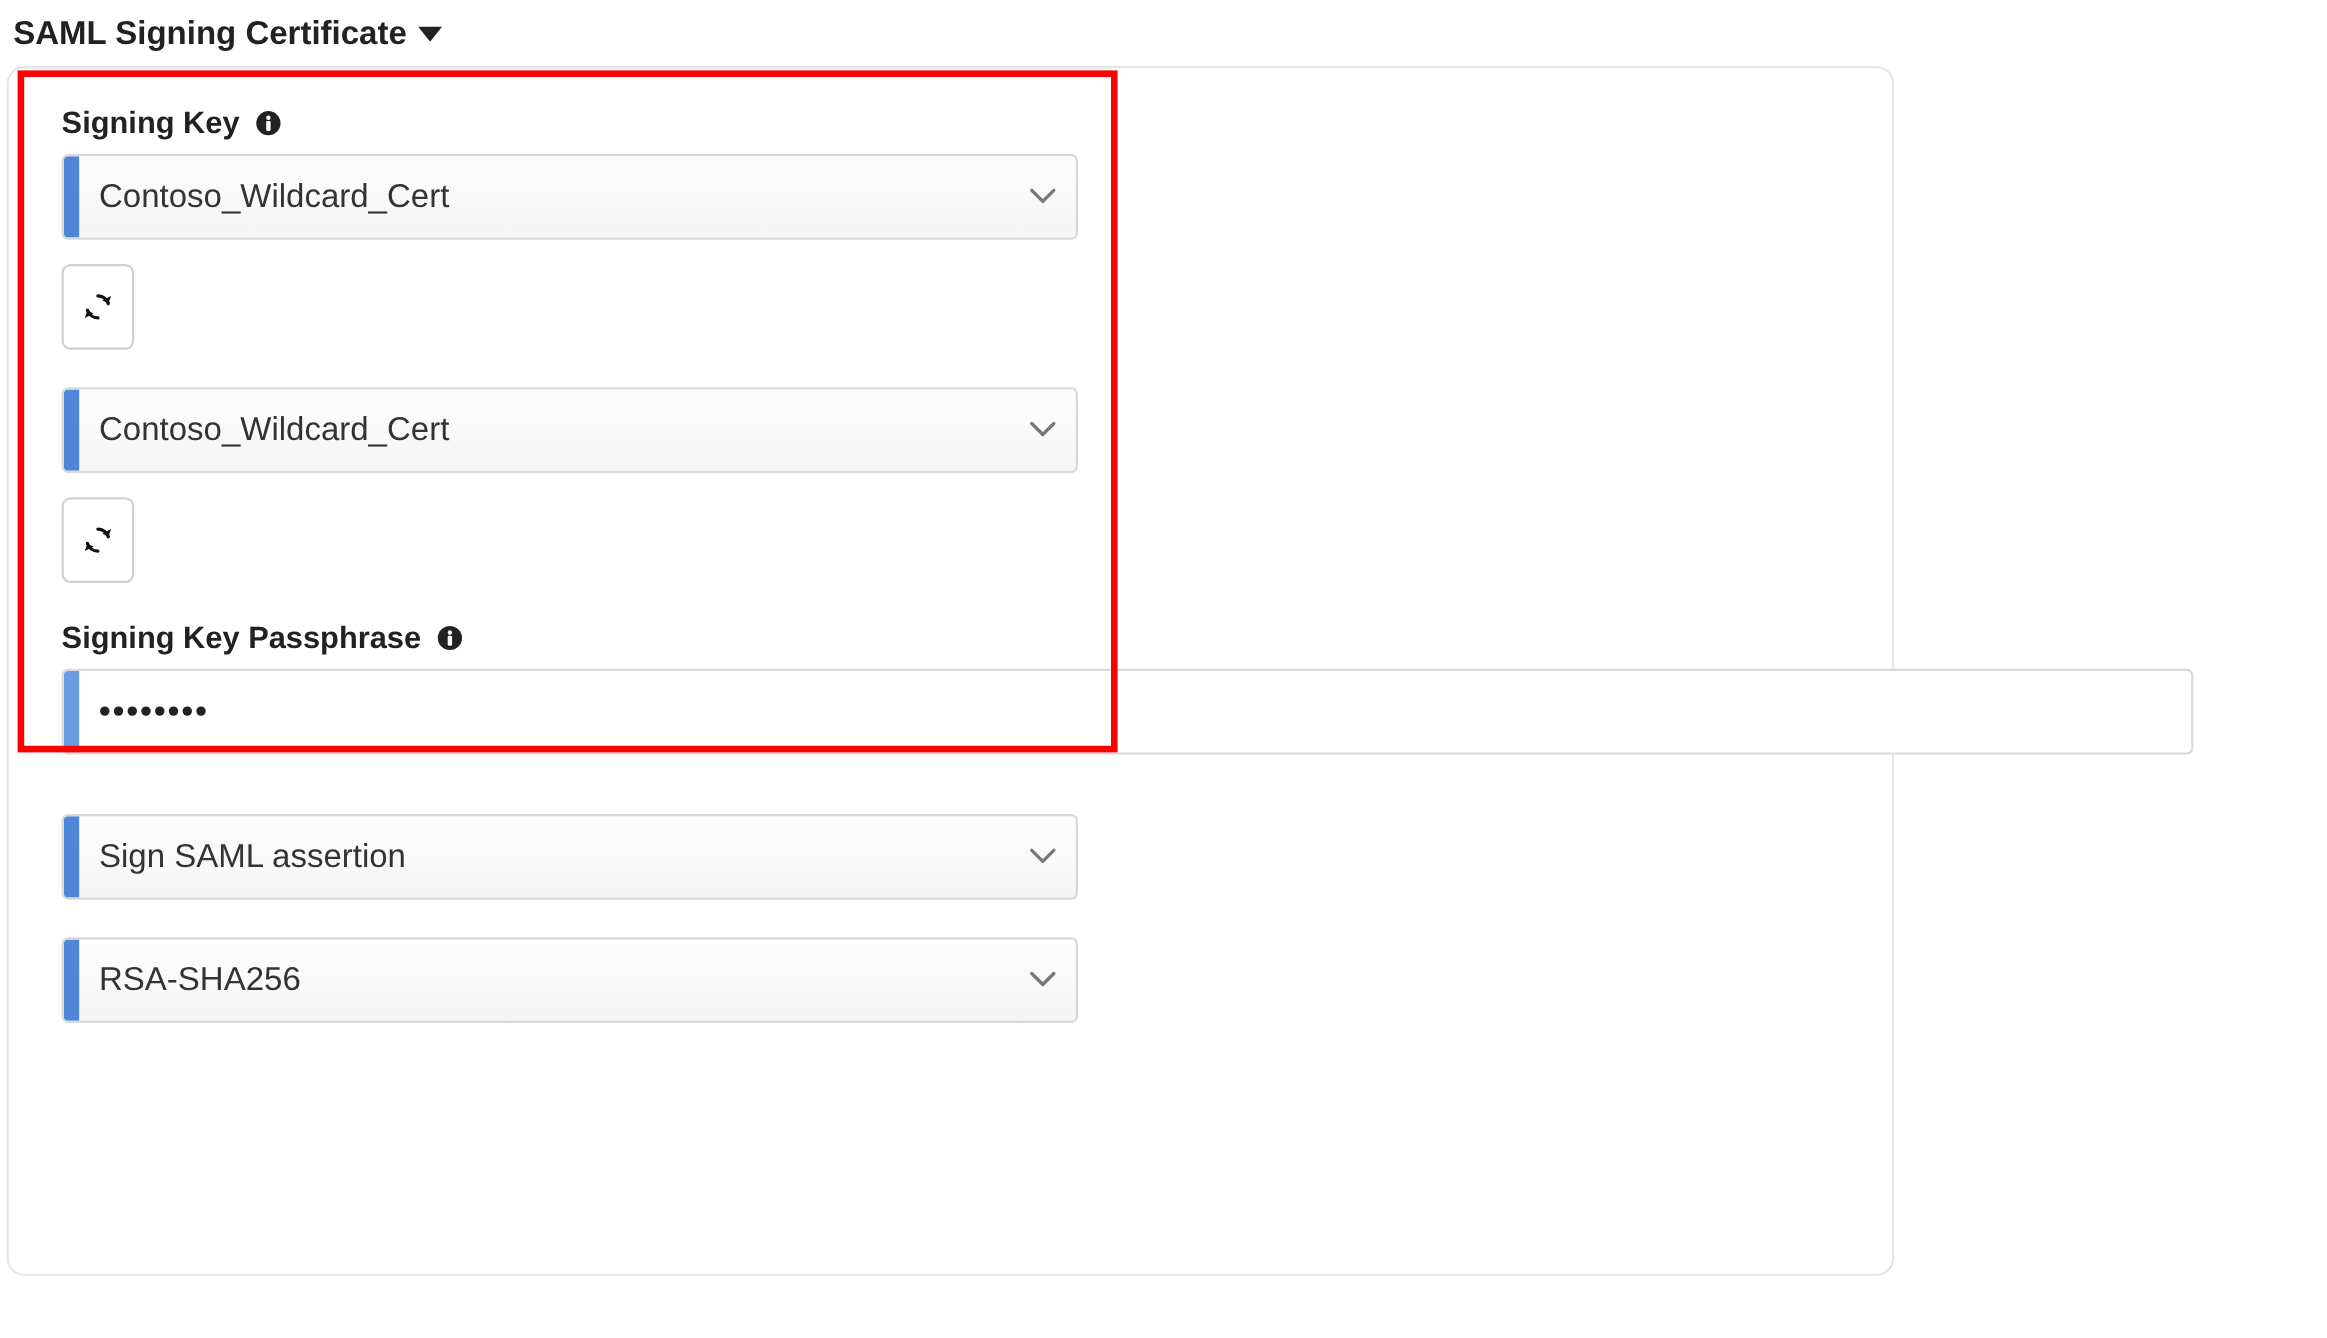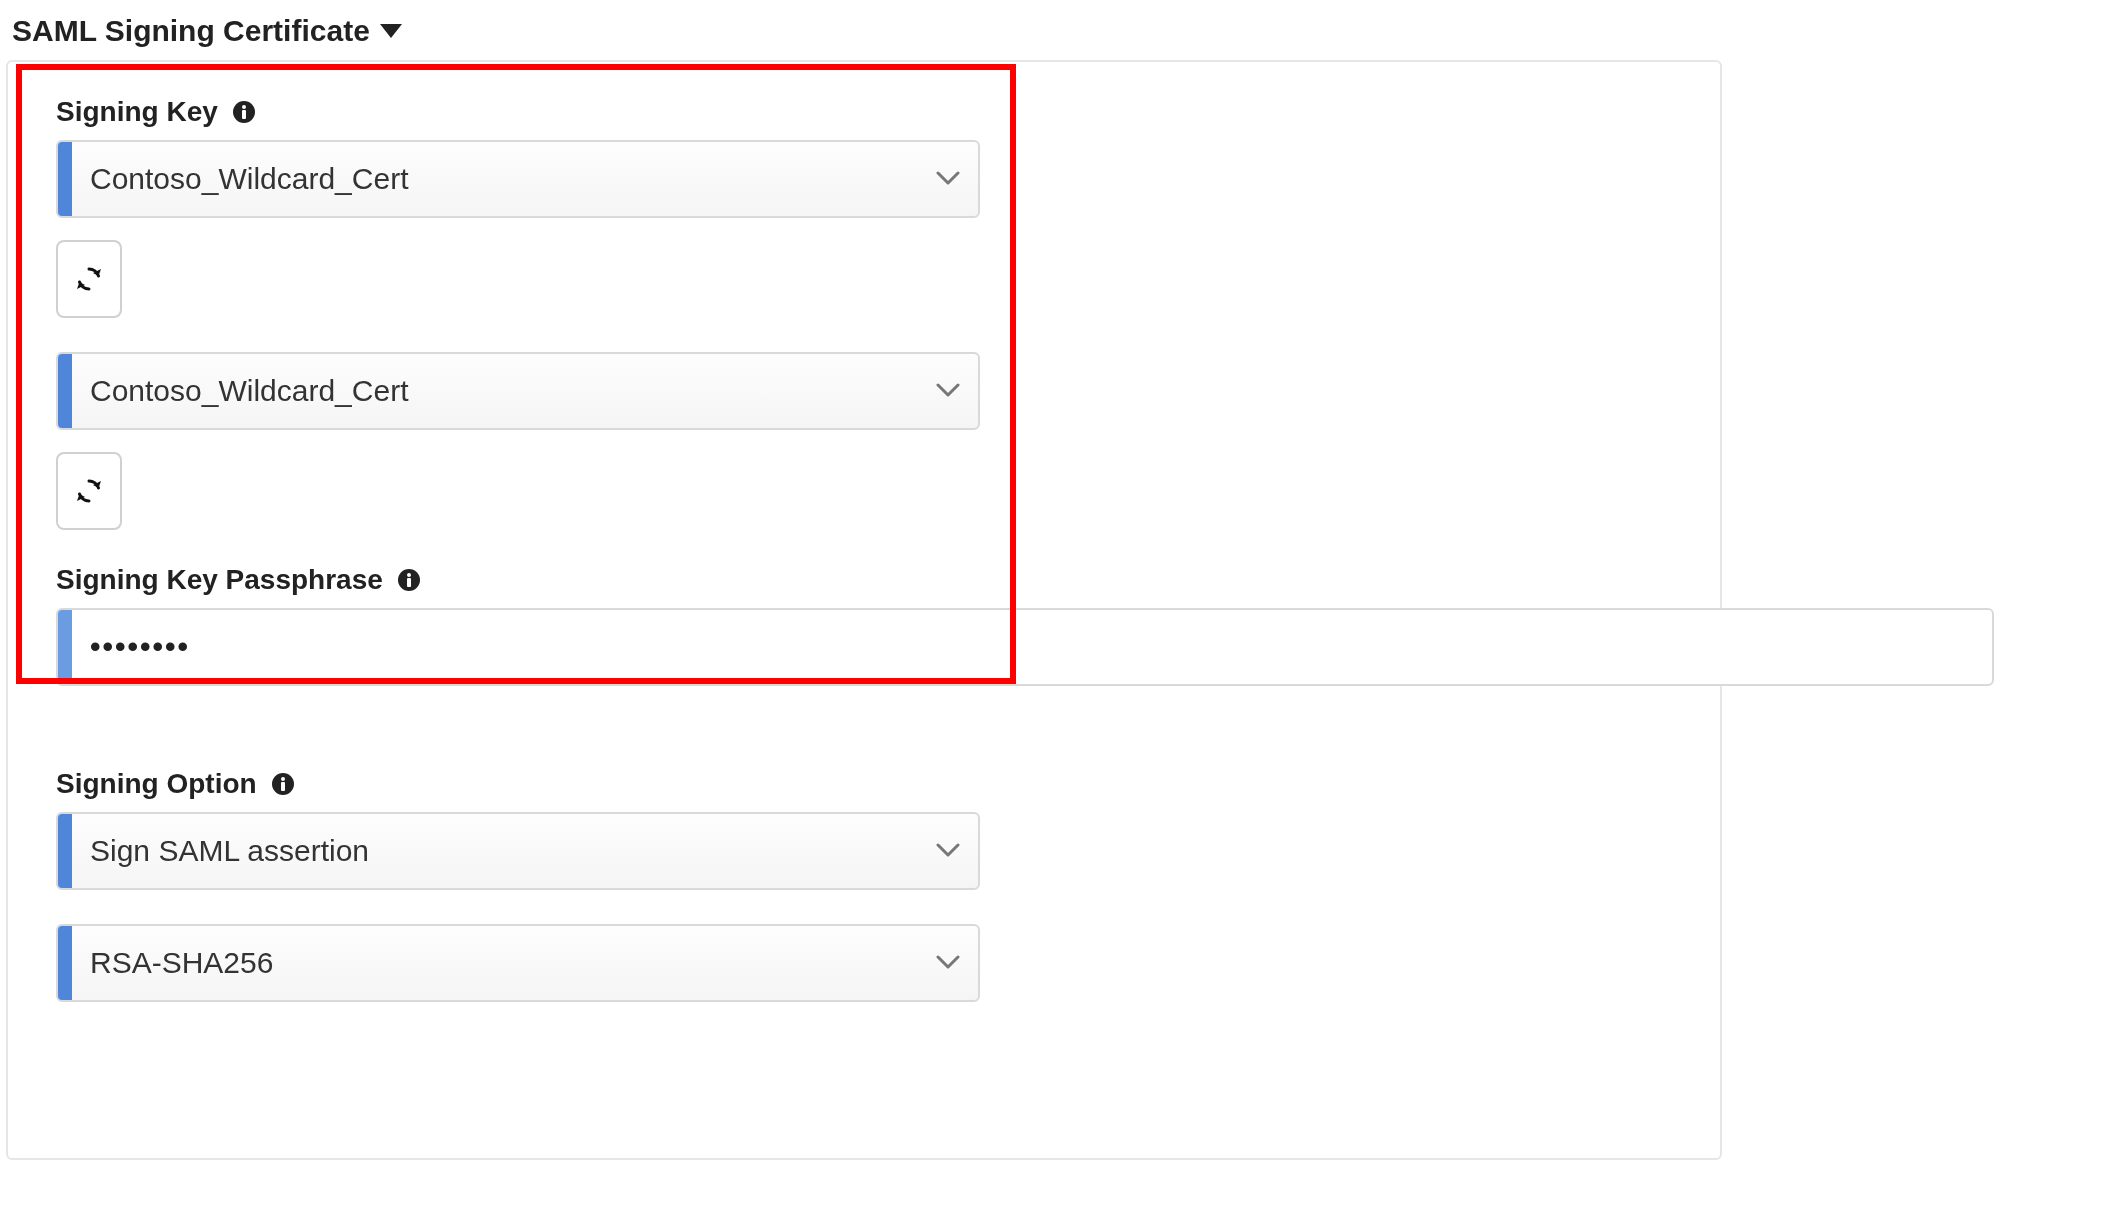--- a/index.html
+++ b/index.html
@@ -22,21 +22,21 @@
     font-size: 30px;
     font-weight: 700;
     padding: 4px 6px 12px 6px;
   }
   .section-header .caret {
     display: inline-block;
   }
   .section-header svg { display:block; }
   .panel {
     border: 2px solid #e6e6e6;
-    border-radius: 6px;
+    border-radius: 16px;
     padding: 34px 40px 42px 48px;
     min-height: 1100px;
     box-sizing: border-box;
   }
   .highlight-box {
     position: absolute;
     border: 6px solid #ff0000;
     pointer-events: none;
     box-sizing: border-box;
   }
@@ -203,48 +203,38 @@
               <path d="M15 5 A10 10 0 0 1 24.5 12" fill="none" stroke="#111" stroke-width="3" stroke-linecap="round"></path>
               <polygon points="24.5,12 27,5 19,9" fill="#111"></polygon>
               <path d="M15 25 A10 10 0 0 1 5.5 18" fill="none" stroke="#111" stroke-width="3" stroke-linecap="round"></path>
               <polygon points="5.5,18 3,25 11,21" fill="#111"></polygon>
             </svg>
           </span>
         </div>
       </div>
     </div>
 
-    <div class="form-block" style="margin-bottom:82px;">
+    <div class="form-block" style="margin-bottom:54px;">
       <div class="label-row">
         <span>Signing Key Passphrase</span>
         <span class="info-icon">
           <svg width="24" height="24" viewBox="0 0 24 24">
             <circle cx="12" cy="12" r="11" fill="#222"></circle>
             <circle cx="12" cy="7" r="2" fill="#fff"></circle>
             <rect x="10" y="10" width="4" height="9" rx="1" fill="#fff"></rect>
           </svg>
         </span>
       </div>
       <div class="text-input">
         <div class="select-accent"></div>
         <div class="val">••••••••</div>
       </div>
     </div>
 
     <div class="form-block">
-      <div class="label-row">
-        <span>Signing Option</span>
-        <span class="info-icon">
-          <svg width="24" height="24" viewBox="0 0 24 24">
-            <circle cx="12" cy="12" r="11" fill="#222"></circle>
-            <circle cx="12" cy="7" r="2" fill="#fff"></circle>
-            <rect x="10" y="10" width="4" height="9" rx="1" fill="#fff"></rect>
-          </svg>
-        </span>
-      </div>
       <div class="select-row">
         <div class="select">
           <div class="select-accent"></div>
           <div class="select-text">Sign SAML assertion</div>
           <div class="select-caret">
             <svg width="24" height="16" viewBox="0 0 24 16">
                 <polyline points="2,2 12,12 22,2" fill="none" stroke="#777" stroke-width="3" stroke-linecap="round" stroke-linejoin="round"></polyline>
               </svg>
           </div>
         </div>

